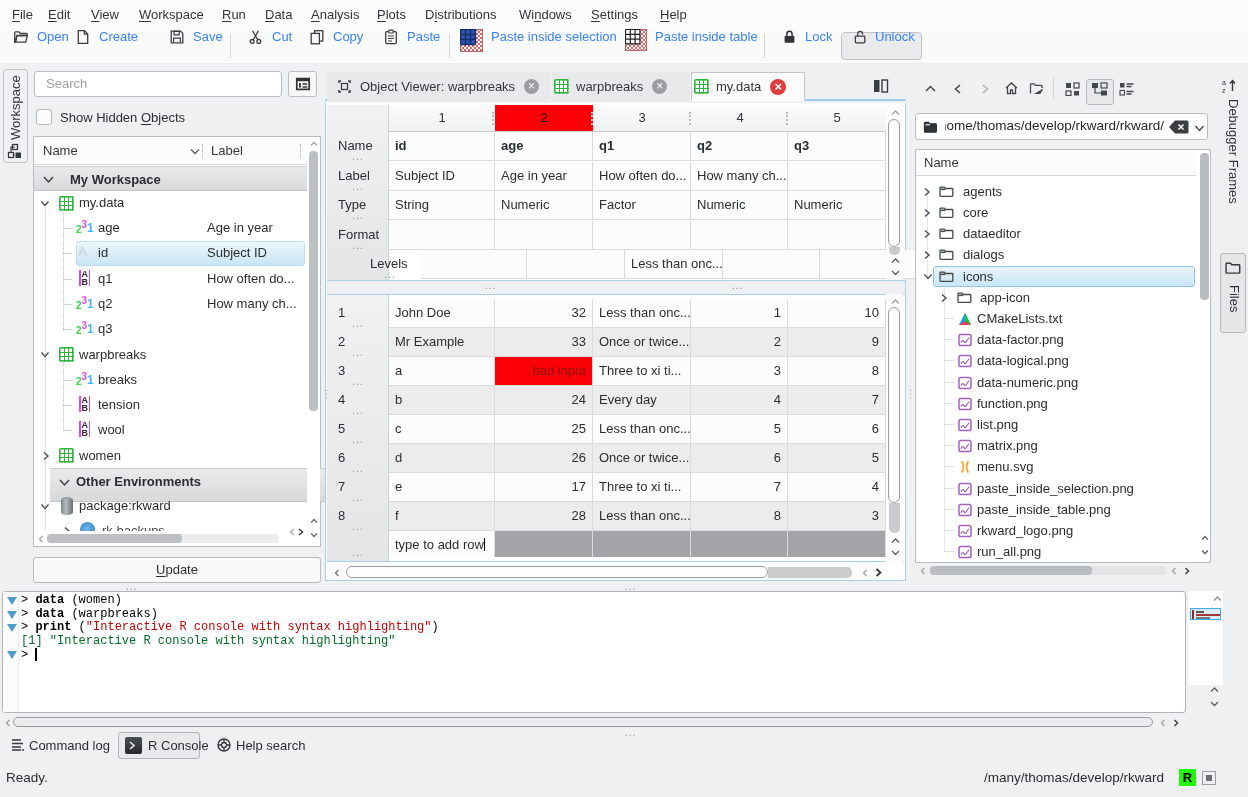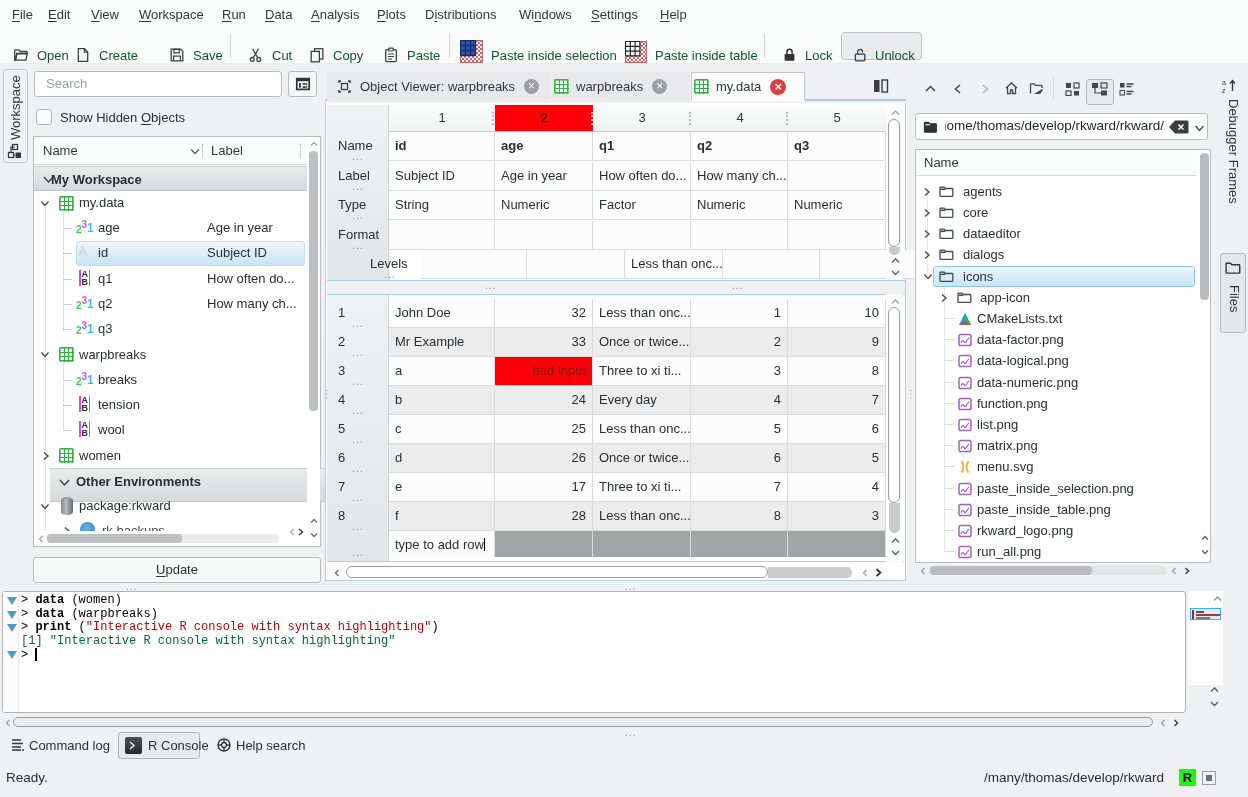--- a/index.html
+++ b/index.html
@@ -2,21 +2,21 @@
 <html><head><meta charset="utf-8">
 <style>
 * { margin:0; padding:0; box-sizing:border-box; }
 html,body { width:1248px; height:797px; overflow:hidden; }
 body { font-family:"Liberation Sans", sans-serif; background:#eff0f1; color:#2b2e31; font-size:13px; position:relative; }
 .abs { position:absolute; }
 .menubar { left:0; top:0; width:1248px; height:29px; background:#fafbfb; }
 .menubar span { position:absolute; top:7px; color:#31363b; }
 .mn { text-decoration:underline; text-underline-offset:2px; }
 .toolbar { left:0; top:29px; width:1248px; height:35px; background:#f9fafa; border-bottom:1px solid #ececed; }
-.tbtn { position:absolute; top:0; height:34px; display:flex; align-items:flex-end; gap:8px; color:#14532d; }
+.tbtn { position:absolute; top:0; height:34px; display:flex; align-items:flex-start; gap:8px; color:#3b82f6; }
 .tsep { position:absolute; top:5px; width:1px; height:24px; background:#d4d6d8; }
 svg { display:block; }
 
 .vtabL { left:3px; top:69px; width:25px; height:94px; background:#f0f1f2; border:1px solid #c0c3c5; border-radius:4px; }
 .vtxtL { position:absolute; transform:rotate(-90deg); transform-origin:0 0; white-space:nowrap; font-size:13px; color:#31363b; }
 
 .search { left:34px; top:71px; width:248px; height:26px; background:#fff; border:1px solid #b9bdc1; border-radius:3px; color:#9da1a3; padding-left:11px; line-height:24px; }
 .sbtn { left:288px; top:71px; width:29px; height:26px; background:#f6f7f7; border:1px solid #b9bdc1; border-radius:3px; }
 .chk { left:36px; top:109px; width:16px; height:16px; background:#fcfcfc; border:1px solid #b4b8bb; border-radius:3px; }
 .treebox { left:33px; top:136px; width:288px; height:411px; background:#fff; border:1px solid #b9bdc1; }
@@ -191,21 +191,21 @@
           <path d="M2 2.5 L6 6.5 L10 2.5" fill="none" stroke="#5c6164" stroke-width="1.4"></path>
         </svg>
     <div class="abs" style="left:168px;top:7px;width:1px;height:14px;border-left:1px dotted #a9adb0;"></div>
     <span class="abs" style="left:177px;top:6px;color:#34383b;">Label</span>
     <div class="abs" style="left:266px;top:7px;width:1px;height:14px;border-left:1px dotted #a9adb0;"></div>
   </div>
   <div class="abs cat" style="left:0;top:29px;width:286px;height:25px;">
     <svg class="abs" style="left:8px;top:8px" width="13" height="10" viewBox="0 0 13 10">
           <path d="M2 2 L6.5 7 L11 2" fill="none" stroke="#3f4346" stroke-width="1.5"></path>
         </svg>
-    <span class="abs" style="left:17px;top:5px;text-align:right;">My Workspace</span>
+    <span class="abs" style="left:36px;top:5px;text-align:right;">My Workspace</span>
   </div>
 
   <div class="abs" style="left:11px;top:67px;width:1px;height:328px;border-left:1px dotted #c6c9cb;"></div>
   <div class="abs" style="left:29px;top:67px;width:1px;height:127px;border-left:1px dotted #c6c9cb;"></div>
   <div class="abs" style="left:29px;top:218px;width:1px;height:76px;border-left:1px dotted #c6c9cb;"></div>
   <div id="ltrows">
     <div class="abs" style="left:0;top:54px;width:273px;height:25px;">
       <svg class="abs" style="left:6px;top:9px" width="10" height="8" viewBox="0 0 10 8">
             <path d="M1.5 1.5 L5 5.5 L8.5 1.5" fill="none" stroke="#4a4e51" stroke-width="1.4"></path>
           </svg>

